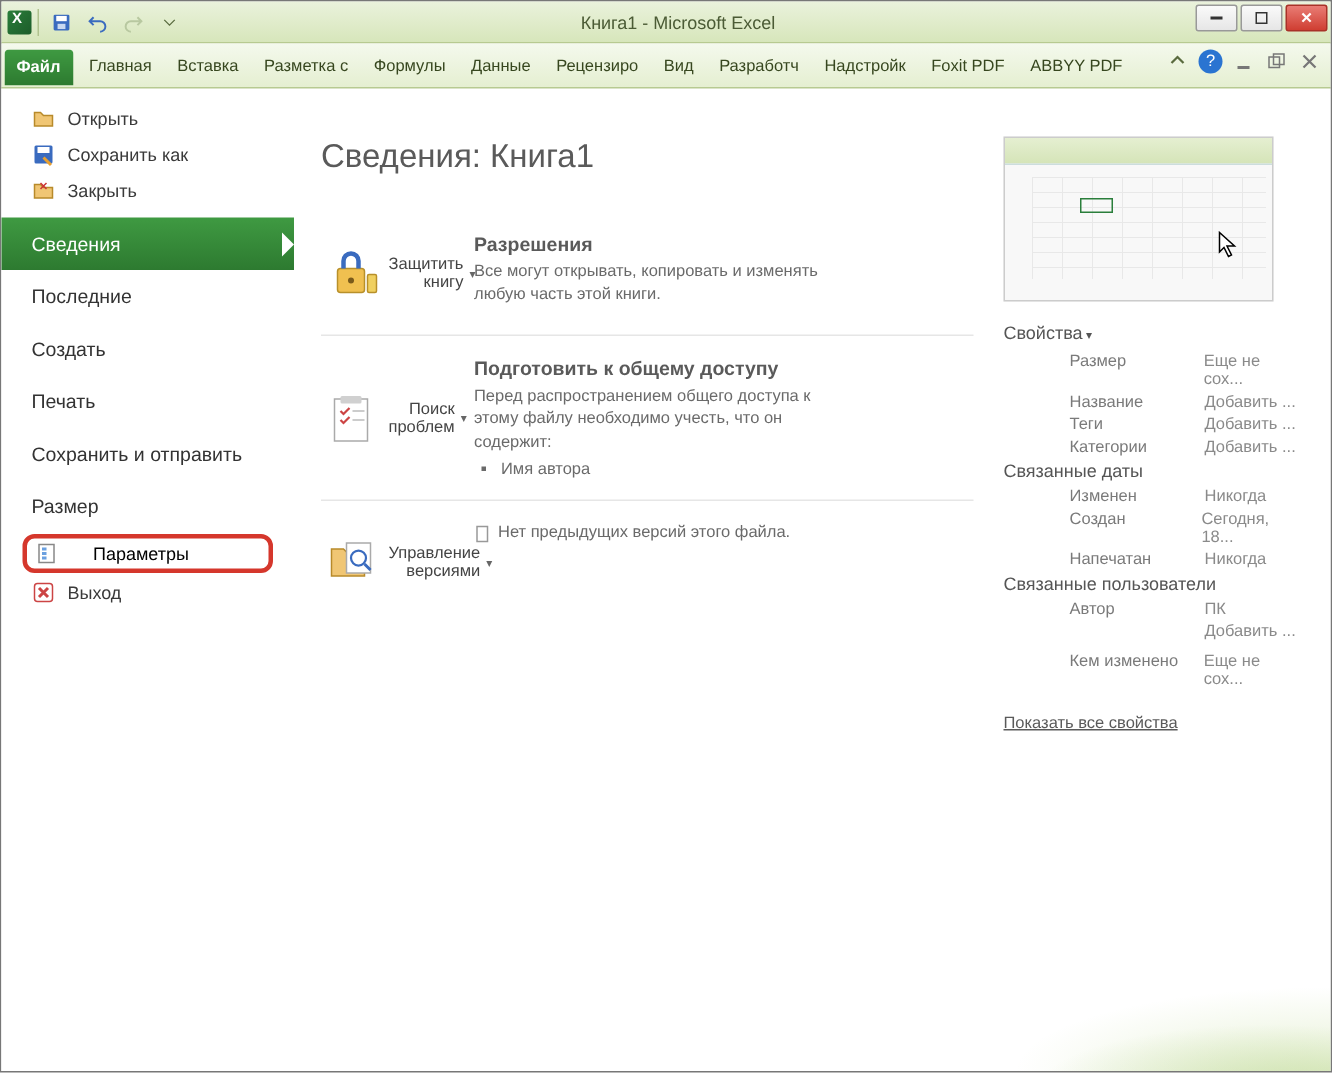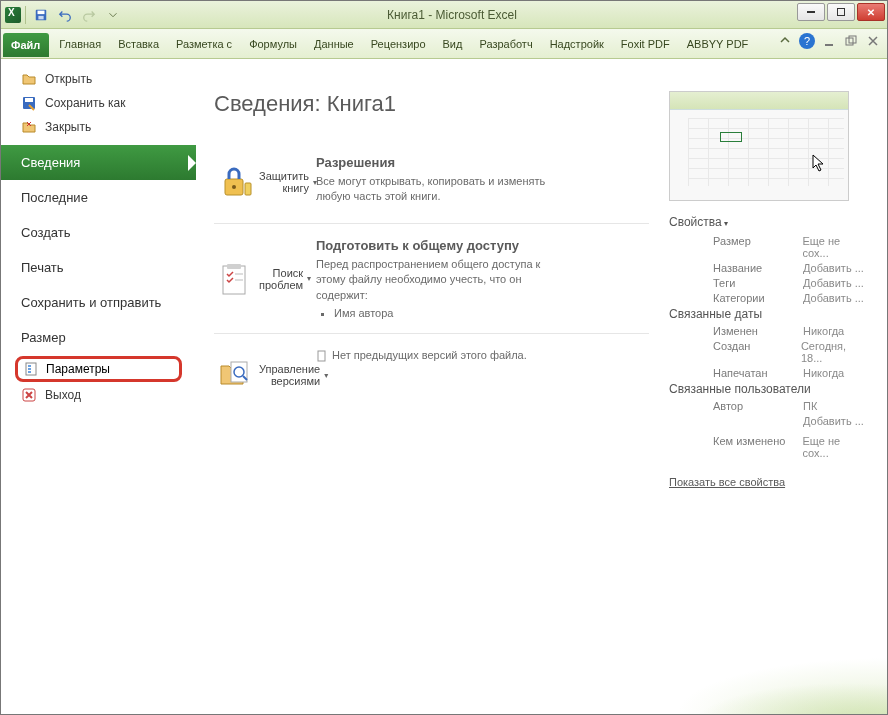--- a/index.html
+++ b/index.html
@@ -36,21 +36,21 @@
 
 .backstage { display: flex; height: calc(100% - 58px); background: #fff; }
 .sidebar { width: 195px; background: #fff; padding-top: 8px; }
 .side-item { display: flex; align-items: center; gap: 8px; padding: 4px 20px; font-size: 12px; color: #3a3a3a; cursor: pointer; height: 24px; }
 .side-item svg { width: 16px; height: 16px; flex-shrink: 0; }
 .side-nav { padding: 10px 20px; font-size: 13px; color: #333; cursor: pointer; position: relative; }
 .side-nav.active { background: linear-gradient(#3f9a42,#2d7a30); color: #fff; }
 .side-nav.active::after { content: ""; position: absolute; right: -8px; top: 50%; transform: translateY(-50%); border: 8px solid transparent; border-left-color: #fff; }
 .side-nav.active::before { content: ""; position: absolute; right: -6px; top: 50%; transform: translateY(-50%); border: 8px solid transparent; border-left-color: #2d7a30; z-index: -1; }
 .side-divider { margin-top: 6px; }
-.highlight-box { border: 3px solid #d5372c; border-radius: 8px; margin: 1px 14px; padding: 2px 6px; display: flex; align-items: center; gap: 6px; height: 26px; cursor: pointer; font-size: 12px; }
+.highlight-box { border: 3px solid #d5372c; border-radius: 8px; margin: 1px 14px; padding: 2px 6px; display: flex; align-items: center; gap: 22px; height: 26px; cursor: pointer; font-size: 12px; }
 
 .content { flex: 1; padding: 32px 18px; overflow: hidden; display: flex; gap: 20px; }
 .main-col { flex: 1; }
 h1 { font-size: 22px; font-weight: normal; color: #5a5a5a; margin-bottom: 24px; }
 .section { display: flex; gap: 20px; padding: 14px 0; border-bottom: 1px solid #e6e6e6; }
 .section:last-of-type { border-bottom: none; }
 .big-btn { width: 82px; display: flex; flex-direction: row; align-items: center; gap: 4px; padding: 6px 2px; border: 1px solid transparent; border-radius: 3px; cursor: pointer; text-align: right; font-size: 11px; color: #444; }
 .big-btn .bicon { width: 40px; height: 40px; display: flex; align-items: center; justify-content: center; }
 .big-btn .caret { font-size: 8px; color: #666; }
 .sect-body h3 { font-size: 13px; font-weight: bold; color: #5a5a5a; margin-bottom: 4px; }

